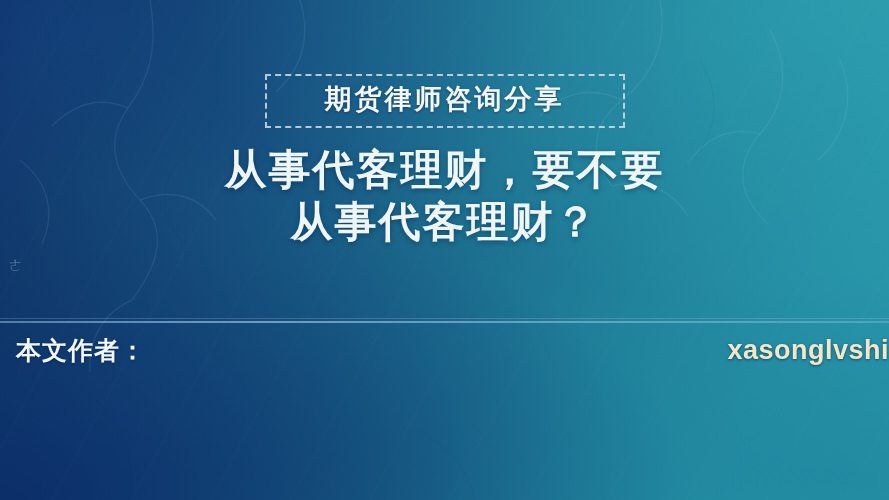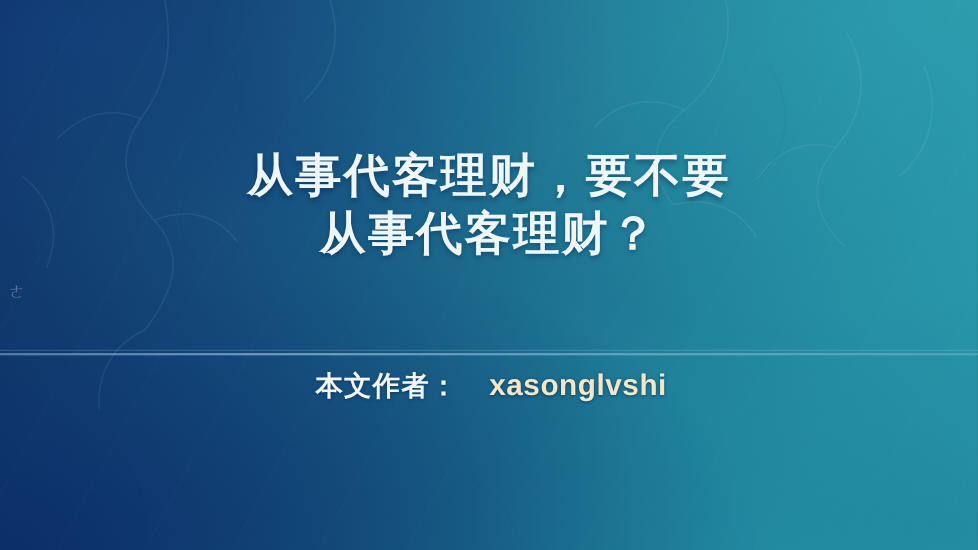--- a/index.html
+++ b/index.html
@@ -101,21 +101,21 @@
     font-family: "DejaVu Serif", "Liberation Serif", serif;
     text-shadow: 0 1px 3px rgba(0,20,50,0.45);
     white-space: nowrap;
   }
 
   
   .headline {
     position: absolute;
     left: 0;
     right: 0;
-    top: 134px;
+    top: 144px;
     text-align: center;
   }
   .headline-line {
     color: #eef6f7;
     font-size: 42px;
     font-weight: 700;
     line-height: 52px;
     letter-spacing: 2px;
     font-family: "DejaVu Sans", "Liberation Sans", sans-serif;
     text-shadow: 0 2px 5px rgba(0,25,60,0.40);
@@ -140,25 +140,25 @@
     left: 0;
     width: 889px;
     top: 318px;
     height: 1px;
     background: rgba(190,218,238,0.22);
   }
 
   
   .author {
     position: absolute;
-    left: 4px;
+    left: 16px;
     right: 0;
     top: 334px;
     display: flex;
-    justify-content: center;
+    justify-content: space-between;
     align-items: baseline;
     gap: 20px;
   }
   .author-label {
     color: #f2f7fa;
     font-size: 25px;
     font-weight: 700;
     letter-spacing: 1px;
     font-family: "DejaVu Serif", "Liberation Serif", serif;
     text-shadow: 0 1px 3px rgba(0,20,50,0.45);
@@ -205,20 +205,25 @@
         <path d="M420 430 C 452 452, 470 470, 474 500"></path>
         <path d="M96 400 C 124 424, 136 456, 130 500"></path>
       </g>
     </svg>
   </div>
 
   <div class="streaks"></div>
 
   <div class="watermark">ㄜ</div>
 
+  <div class="badge-wrap">
+    <div class="badge">
+      <span class="badge-text">期货律师咨询分享</span>
+    </div>
+  </div>
 
   <div class="headline">
     <div class="headline-line">从事代客理财，要不要</div>
     <div class="headline-line">从事代客理财？</div>
   </div>
 
   <div class="divider-soft"></div>
   <div class="divider"></div>
 
   <div class="author">

